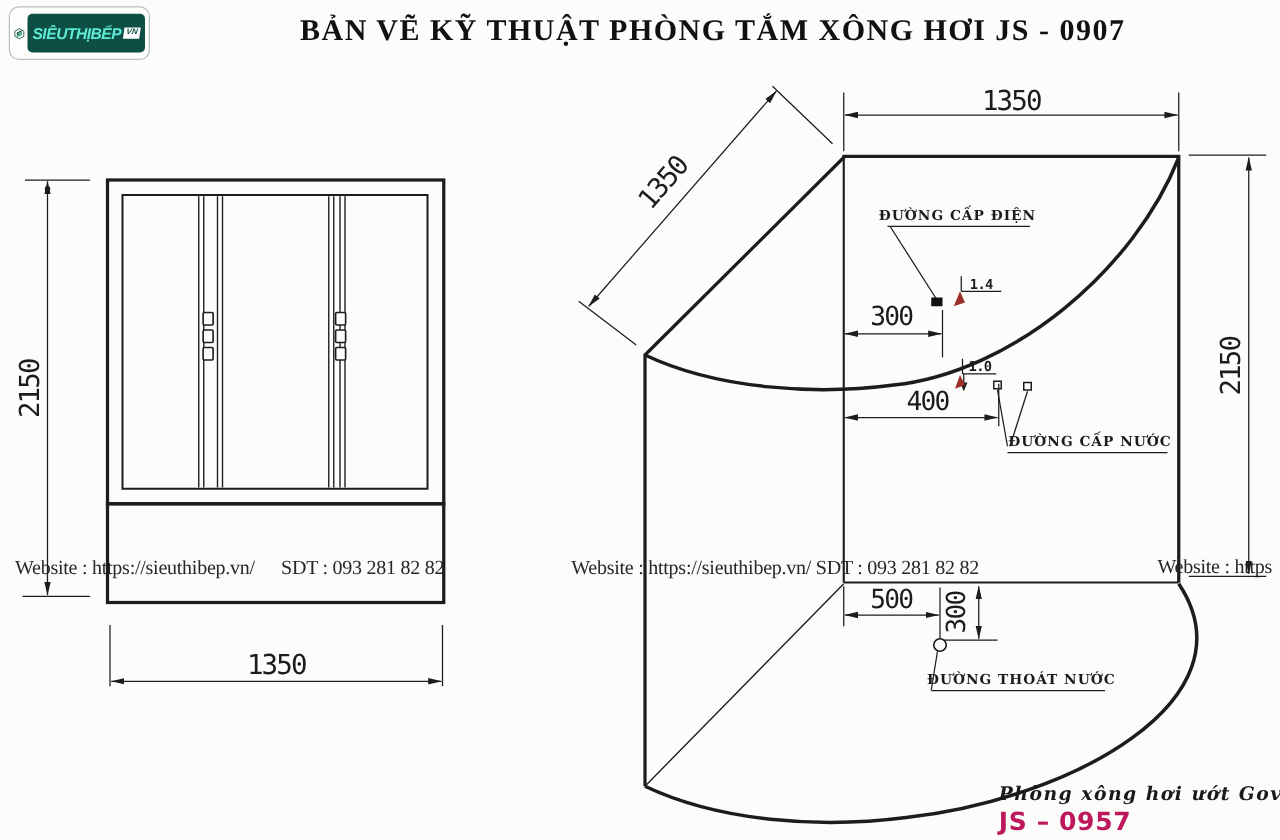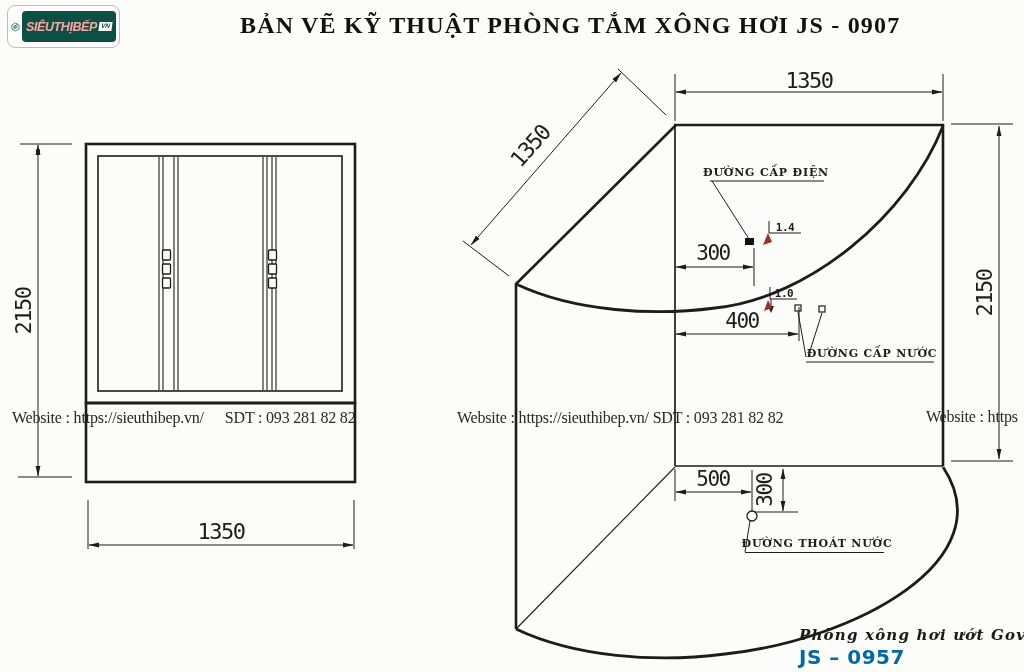--- a/index.html
+++ b/index.html
@@ -6,33 +6,33 @@
   .stage{position:relative;width:1024px;height:672px;background:#fcfcfa;overflow:hidden;
          font-family:"Liberation Serif",serif;color:#1c1c1c;}
   .stage *{box-sizing:border-box;}
 
   
   .logo{position:absolute;left:7px;top:5px;width:113px;height:43px;border:1px solid #b9c1bd;
         border-radius:8px;background:#fdfdfc;display:flex;align-items:center;gap:2px;
         padding:2px 3px;z-index:3;}
   .logo-box{background:#0d4f44;border-radius:4px;height:31px;display:flex;align-items:center;
             gap:2px;padding:0 4px;}
-  .logo-brand{color:#fca5a5;font-family:"Liberation Sans",sans-serif;font-style:italic;
+  .logo-brand{color:#5eead4;font-family:"Liberation Sans",sans-serif;font-style:italic;
               font-weight:bold;font-size:12.5px;letter-spacing:-0.4px;white-space:nowrap;}
   .logo-vn{background:#ffffff;color:#0d4f44;font-family:"Liberation Sans",sans-serif;
            font-weight:bold;font-style:italic;font-size:6.5px;padding:1px 2px;
            transform:skewX(-8deg);line-height:1;}
 
   
   .title{position:absolute;left:240px;top:12px;width:640px;text-align:left;z-index:3;
          font-weight:bold;font-size:24px;letter-spacing:1.2px;color:#111;white-space:nowrap;}
 
   
   .wm{position:absolute;z-index:1;font-size:16px;color:#272727;letter-spacing:-0.2px;
-      white-space:nowrap;}
+      white-space:nowrap;margin-top:37px;}
   .wm-left{left:12px;top:409px;}
   .wm-left .gap{display:inline-block;width:21px;}
   .wm-mid{left:457px;top:409px;}
   .wm-right{left:926px;top:408px;}
 
   
   svg.draw{position:absolute;left:0;top:0;z-index:2;pointer-events:none;}
   .ln{stroke:#1c1c1c;fill:none;}
   .dim{stroke:#1c1c1c;stroke-width:1;fill:none;}
   .dimtxt{font-family:"DejaVu Sans Mono",monospace;font-size:21px;letter-spacing:-1.5px;
@@ -42,21 +42,21 @@
   .notetxt{font-family:"DejaVu Sans Mono",monospace;font-size:11px;font-weight:bold;
            letter-spacing:-0.5px;fill:#1c1c1c;}
   .cadlabel{font-family:"DejaVu Serif",serif;font-weight:bold;font-size:11px;
             letter-spacing:0.8px;fill:#1c1c1c;}
 
   
   .footer-product{position:absolute;left:799px;top:626px;z-index:3;font-family:"DejaVu Serif",serif;
                   font-style:italic;font-weight:bold;font-size:15px;letter-spacing:1.2px;
                   color:#1a1a1a;white-space:nowrap;}
   .footer-model{position:absolute;left:799px;top:645px;z-index:3;font-family:"DejaVu Sans",sans-serif;
-                font-weight:bold;font-size:20px;letter-spacing:0.5px;color:#0369a1;white-space:nowrap;}
+                font-weight:bold;font-size:20px;letter-spacing:0.5px;color:#be185d;white-space:nowrap;}
 </style>
 </head>
 <body>
 
 <div class="stage">
 
   <div class="wm wm-left"><span>Website : https://sieuthibep.vn/</span><span class="gap"></span><span>SDT : 093 281 82 82</span></div>
   <div class="wm wm-mid">Website : https://sieuthibep.vn/ SDT : 093 281 82 82</div>
   <div class="wm wm-right">Website : https</div>
 

